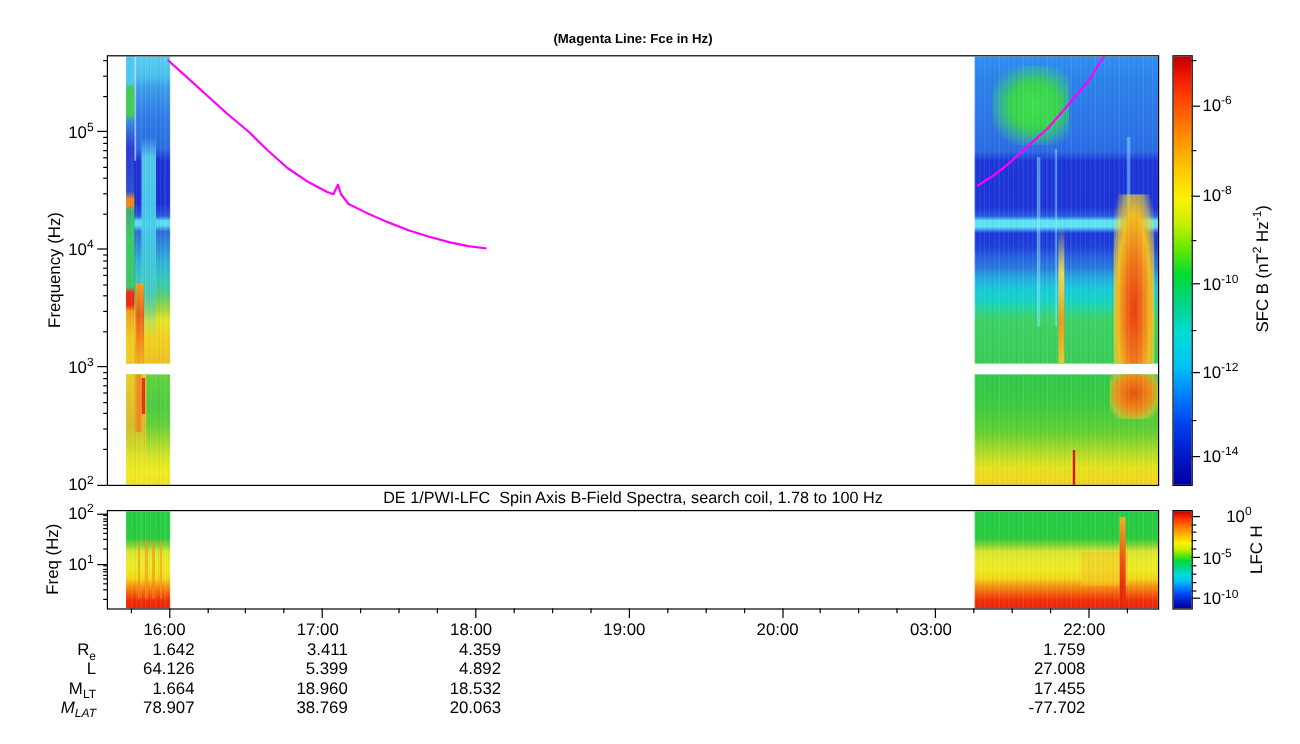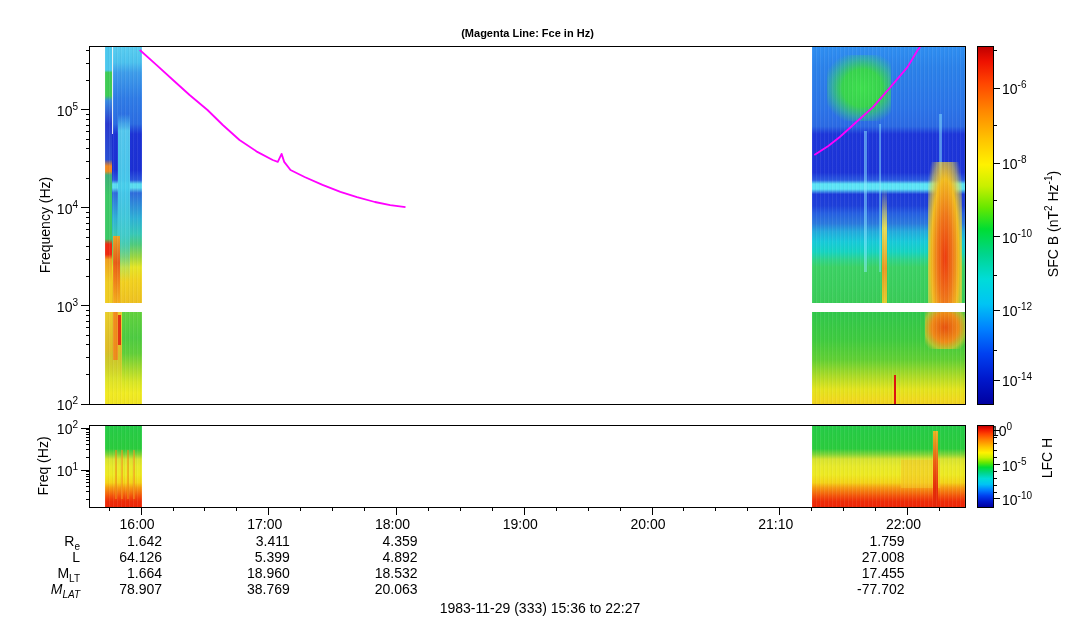--- a/index.html
+++ b/index.html
@@ -77,21 +77,21 @@
   .owash1{left:58%;top:42%;width:26%;height:34%;background:rgba(246,196,40,.55);}
   .redcol1{left:79%;top:6%;width:5px;height:94%;background:linear-gradient(180deg,rgba(244,180,32,.95) 0%,
     rgba(238,90,16,.95) 40%,#e62e08 75%,#e62608 100%);}
   #fce{position:absolute;left:90px;top:47px;z-index:3;pointer-events:none;}
 </style>
 </head>
 <body>
 
 <div id="fig">
   <div class="t subtitle">(Magenta Line: Fce in Hz)</div>
-  <div class="t footer">1983-11-29 (333) 15:36 to 22:27</div>
+  <div class="t lfctitle">DE 1/PWI-LFC  Spin Axis B-Field Spectra, search coil, 1.78 to 100 Hz</div>
 
   <div id="sfcPanel" class="panel"></div>
   <div id="lfcPanel" class="panel"></div>
 
   <div id="sfcCbar" class="cbar rainbow"></div>
   <div id="lfcCbar" class="cbar rainbow"></div>
 
   <div class="vlab" id="sfcYAxisLabel" style="left:-31px;top:218px;width:150px;height:14px;">Frequency (Hz)</div>
   <div class="vlab" id="lfcYAxisLabel" style="left:2px;top:459px;width:80px;height:14px;">Freq (Hz)</div>
   <div class="vlab" id="sfcCbarLabel" style="left:975px;top:217px;width:150px;height:14px;">SFC B (nT<sup>2</sup> Hz<sup>-1</sup>)</div>
@@ -161,21 +161,21 @@
     <div class="xlab" style="left: 102.095px; top: 516px; width: 70px;">16:00</div>
     <div class="tick" style="left: 268.332px; top: 507px; width: 1px; height: 8px;"></div>
     <div class="xlab" style="left: 229.832px; top: 516px; width: 70px;">17:00</div>
     <div class="tick" style="left: 396.069px; top: 507px; width: 1px; height: 8px;"></div>
     <div class="xlab" style="left: 357.569px; top: 516px; width: 70px;">18:00</div>
     <div class="tick" style="left: 523.807px; top: 507px; width: 1px; height: 8px;"></div>
     <div class="xlab" style="left: 485.307px; top: 516px; width: 70px;">19:00</div>
     <div class="tick" style="left: 651.544px; top: 507px; width: 1px; height: 8px;"></div>
     <div class="xlab" style="left: 613.044px; top: 516px; width: 70px;">20:00</div>
     <div class="tick" style="left: 779.281px; top: 507px; width: 1px; height: 8px;"></div>
-    <div class="xlab" style="left: 740.781px; top: 516px; width: 70px;">21:10</div>
+    <div class="xlab" style="left: 740.781px; top: 516px; width: 70px;">03:00</div>
     <div class="tick" style="left: 907.018px; top: 507px; width: 1px; height: 8px;"></div>
     <div class="xlab" style="left: 868.518px; top: 516px; width: 70px;">22:00</div>
     <div class="tick" style="left: 108.661px; top: 507px; width: 1px; height: 4px;"></div>
     <div class="tick" style="left: 172.529px; top: 507px; width: 1px; height: 4px;"></div>
     <div class="tick" style="left: 204.464px; top: 507px; width: 1px; height: 4px;"></div>
     <div class="tick" style="left: 236.398px; top: 507px; width: 1px; height: 4px;"></div>
     <div class="tick" style="left: 300.266px; top: 507px; width: 1px; height: 4px;"></div>
     <div class="tick" style="left: 332.201px; top: 507px; width: 1px; height: 4px;"></div>
     <div class="tick" style="left: 364.135px; top: 507px; width: 1px; height: 4px;"></div>
     <div class="tick" style="left: 428.004px; top: 507px; width: 1px; height: 4px;"></div>
@@ -200,21 +200,21 @@
     <div class="tick" style="left: 993px; top: 309.609px; width: 7px; height: 1px;"></div>
     <div class="cbl" style="left: 1002px; top: 301.109px; width: 52px;">10<sup>-12</sup></div>
     <div class="tick" style="left: 993px; top: 379.581px; width: 7px; height: 1px;"></div>
     <div class="cbl" style="left: 1002px; top: 371.081px; width: 52px;">10<sup>-14</sup></div>
     <div class="tick" style="left: 993px; top: 50.07px; width: 4px; height: 1px;"></div>
     <div class="tick" style="left: 993px; top: 125.04px; width: 4px; height: 1px;"></div>
     <div class="tick" style="left: 993px; top: 200.01px; width: 4px; height: 1px;"></div>
     <div class="tick" style="left: 993px; top: 274.98px; width: 4px; height: 1px;"></div>
     <div class="tick" style="left: 993px; top: 349.95px; width: 4px; height: 1px;"></div>
     <div class="tick" style="left: 993px; top: 429.55px; width: 7px; height: 1px;"></div>
-    <div class="cbl" style="left: 991px; top: 421.05px; width: 52px;">10<sup>0</sup></div>
+    <div class="cbl" style="left: 991px; top: 421.05px; width: 52px; text-align: right;">10<sup>0</sup></div>
     <div class="tick" style="left: 993px; top: 464.38px; width: 7px; height: 1px;"></div>
     <div class="cbl" style="left: 1002px; top: 455.88px; width: 52px;">10<sup>-5</sup></div>
     <div class="tick" style="left: 993px; top: 498.4px; width: 7px; height: 1px;"></div>
     <div class="cbl" style="left: 1002px; top: 489.9px; width: 52px;">10<sup>-10</sup></div>
     <div class="tick" style="left: 993px; top: 436.516px; width: 4px; height: 1px;"></div>
     <div class="tick" style="left: 993px; top: 443.482px; width: 4px; height: 1px;"></div>
     <div class="tick" style="left: 993px; top: 450.448px; width: 4px; height: 1px;"></div>
     <div class="tick" style="left: 993px; top: 457.414px; width: 4px; height: 1px;"></div>
     <div class="tick" style="left: 993px; top: 471.346px; width: 4px; height: 1px;"></div>
     <div class="tick" style="left: 993px; top: 478.312px; width: 4px; height: 1px;"></div>

